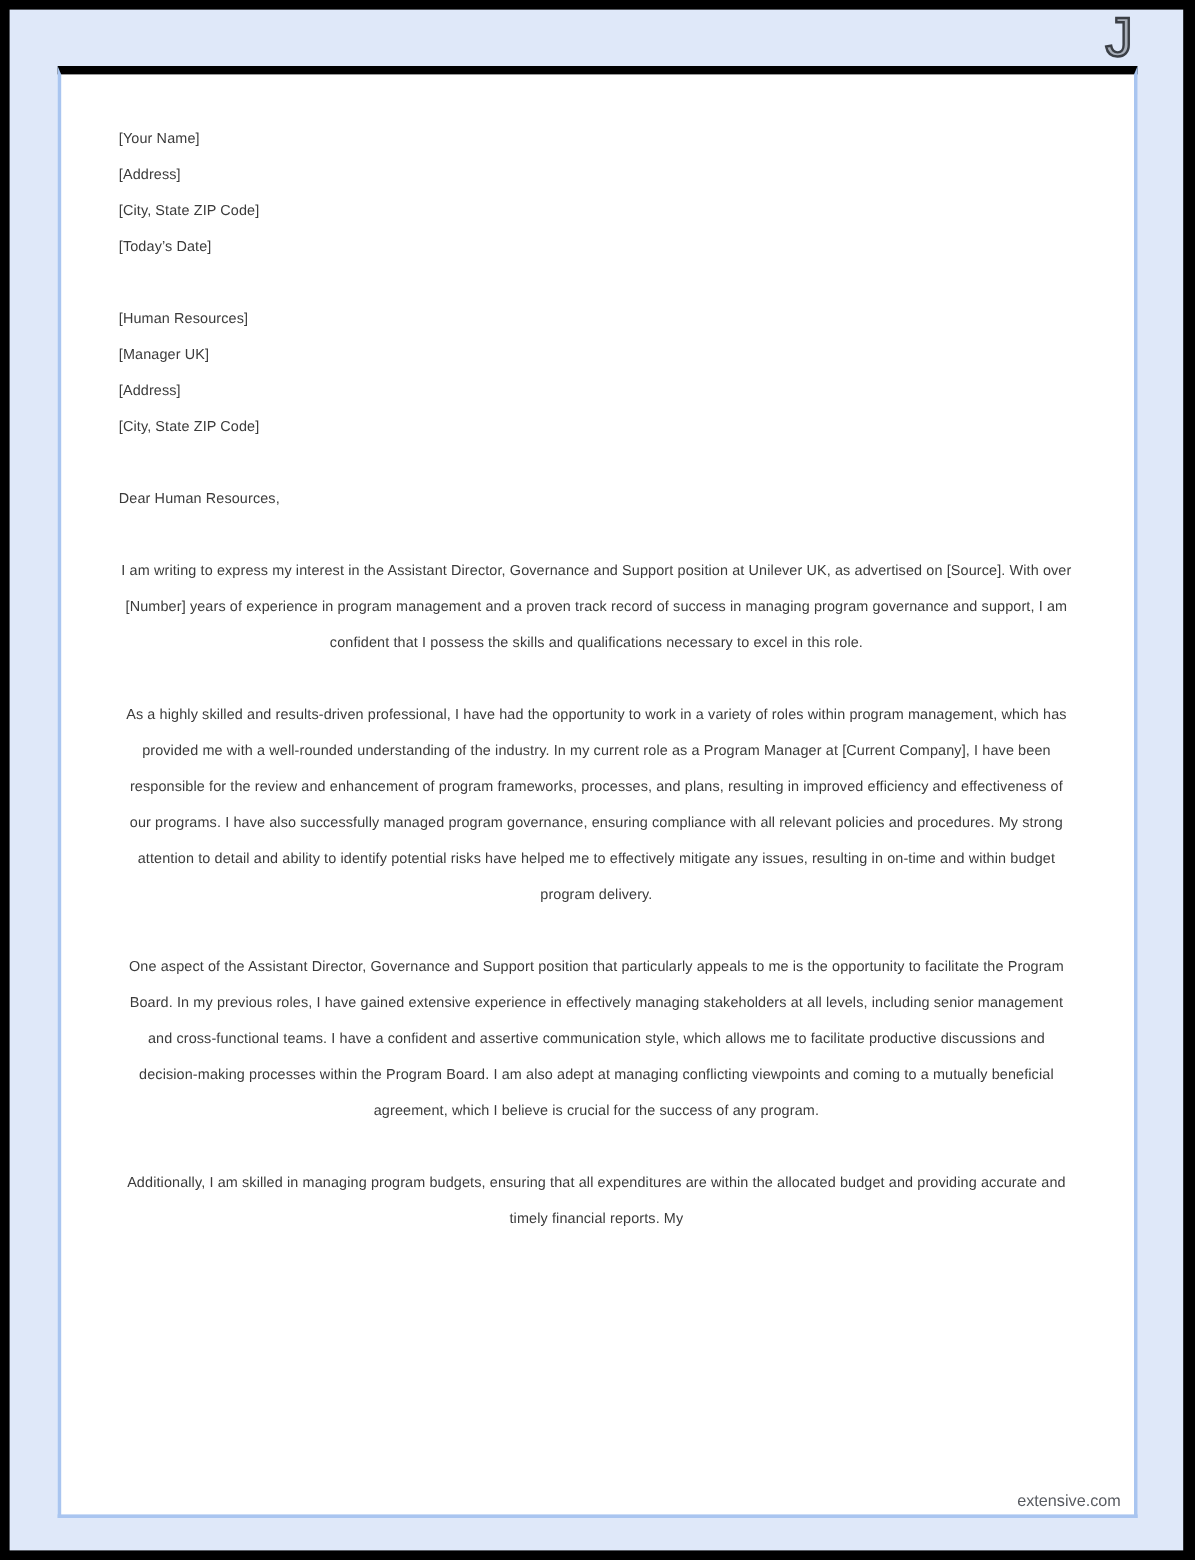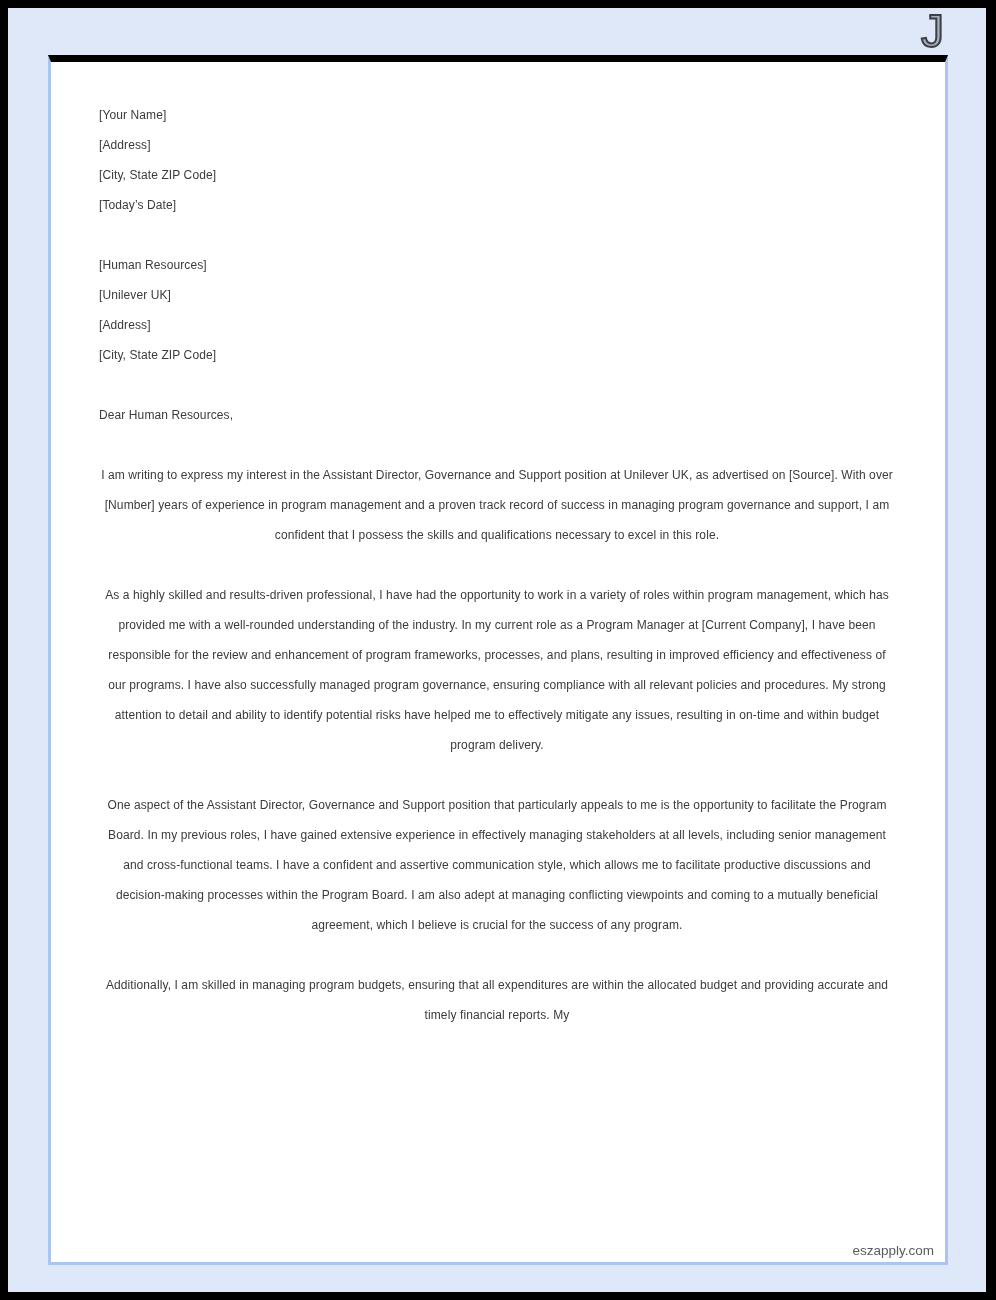--- a/index.html
+++ b/index.html
@@ -73,35 +73,35 @@
 
     <div class="block">
       <div class="line">[Your Name]</div>
       <div class="line">[Address]</div>
       <div class="line">[City, State ZIP Code]</div>
       <div class="line">[Today’s Date]</div>
     </div>
 
     <div class="block">
       <div class="line">[Human Resources]</div>
-      <div class="line">[Unilever UK]</div>
+      <div class="line">[Manager UK]</div>
       <div class="line">[Address]</div>
       <div class="line">[City, State ZIP Code]</div>
     </div>
 
     <div class="block">
       <div class="line">Dear Human Resources,</div>
     </div>
 
     <p class="para">I am writing to express my interest in the Assistant Director, Governance and Support position at Unilever UK, as advertised on [Source]. With over [Number] years of experience in program management and a proven track record of success in managing program governance and support, I am confident that I possess the skills and qualifications necessary to excel in this role.</p>
     <p class="para">As a highly skilled and results-driven professional, I have had the opportunity to work in a variety of roles within program management, which has provided me with a well-rounded understanding of the industry. In my current role as a Program Manager at [Current Company], I have been responsible for the review and enhancement of program frameworks, processes, and plans, resulting in improved efficiency and effectiveness of our programs. I have also successfully managed program governance, ensuring compliance with all relevant policies and procedures. My strong attention to detail and ability to identify potential risks have helped me to effectively mitigate any issues, resulting in on-time and within budget program delivery.</p>
     <p class="para">One aspect of the Assistant Director, Governance and Support position that particularly appeals to me is the opportunity to facilitate the Program Board. In my previous roles, I have gained extensive experience in effectively managing stakeholders at all levels, including senior management and cross-functional teams. I have a confident and assertive communication style, which allows me to facilitate productive discussions and decision-making processes within the Program Board. I am also adept at managing conflicting viewpoints and coming to a mutually beneficial agreement, which I believe is crucial for the success of any program.</p>
     <p class="para">Additionally, I am skilled in managing program budgets, ensuring that all expenditures are within the allocated budget and providing accurate and timely financial reports. My</p>
 
   </div>
 </div>
 
-<div class="watermark">eszapply.com</div>
+<div class="watermark">extensive.com</div>
 
 <div class="frame frame-top"></div>
 <div class="frame frame-bottom"></div>
 <div class="frame frame-left"></div>
 <div class="frame frame-right"></div>
 
 </body></html>

